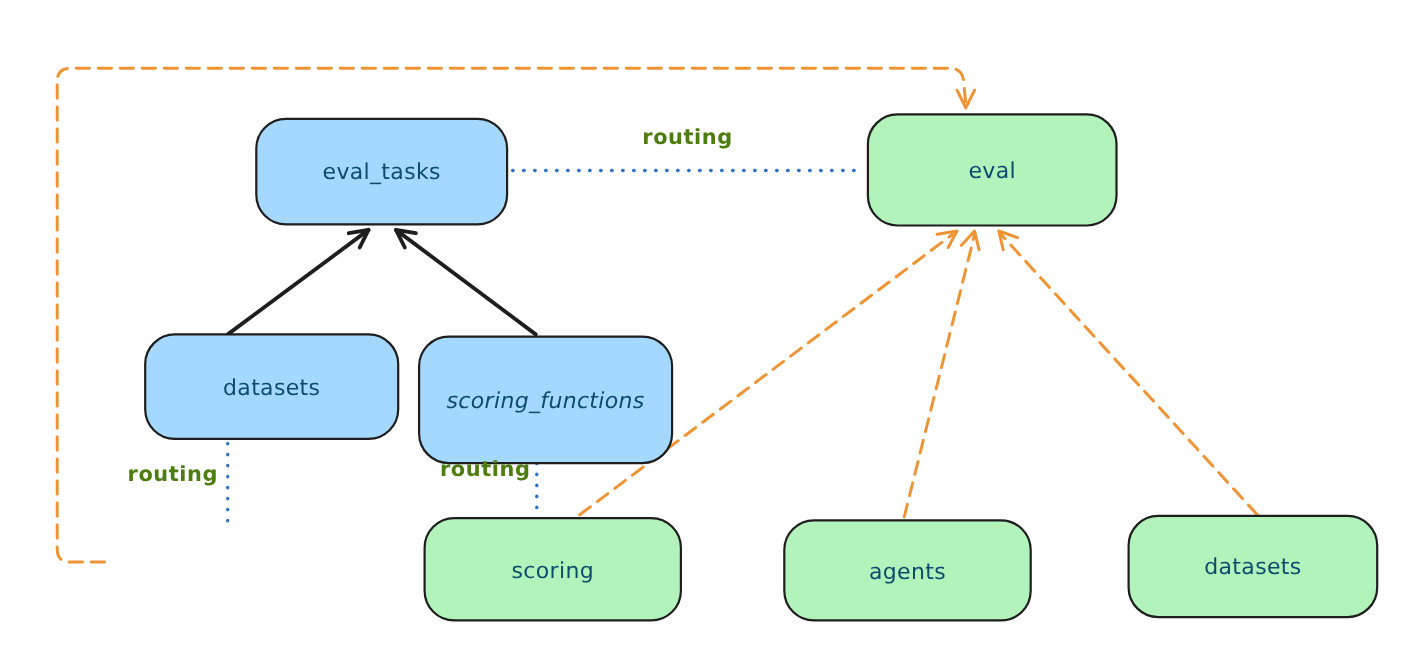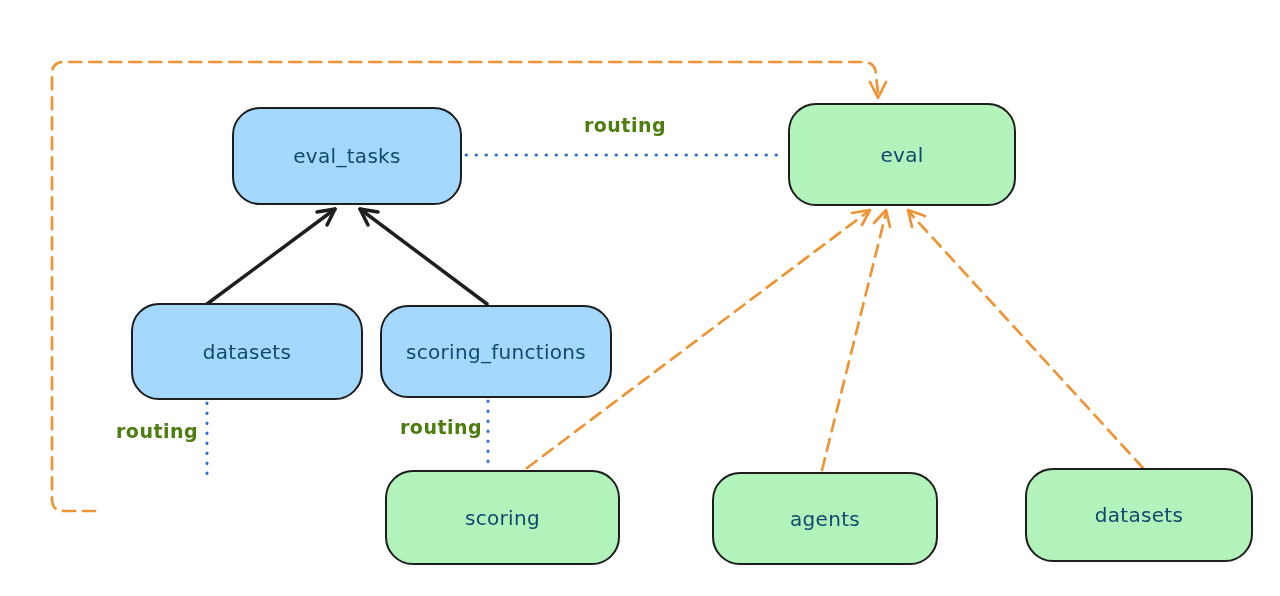--- a/index.html
+++ b/index.html
@@ -98,21 +98,21 @@
   </div>
 
   <div class="node green" style="left:788px; top:103px; width:228px; height:103px;">
     <span>eval</span>
   </div>
 
   <div class="node blue" style="left:98px; top:303px; width:232px; height:97px;margin-left:33px;">
     <span>datasets</span>
   </div>
 
-  <div class="node blue" style="left:380px; top:305px; width:232px; height:93px;">
+  <div class="node blue" style="left:380px; top:305px; width:232px; height:117px;font-style:italic;">
     <span>scoring_functions</span>
   </div>
 
 
   <div class="node green" style="left:712px; top:472px; width:226px; height:93px;">
     <span>agents</span>
   </div>
 
   <div class="node green" style="left:385px; top:470px; width:235px; height:95px;">
     <span>scoring</span>

